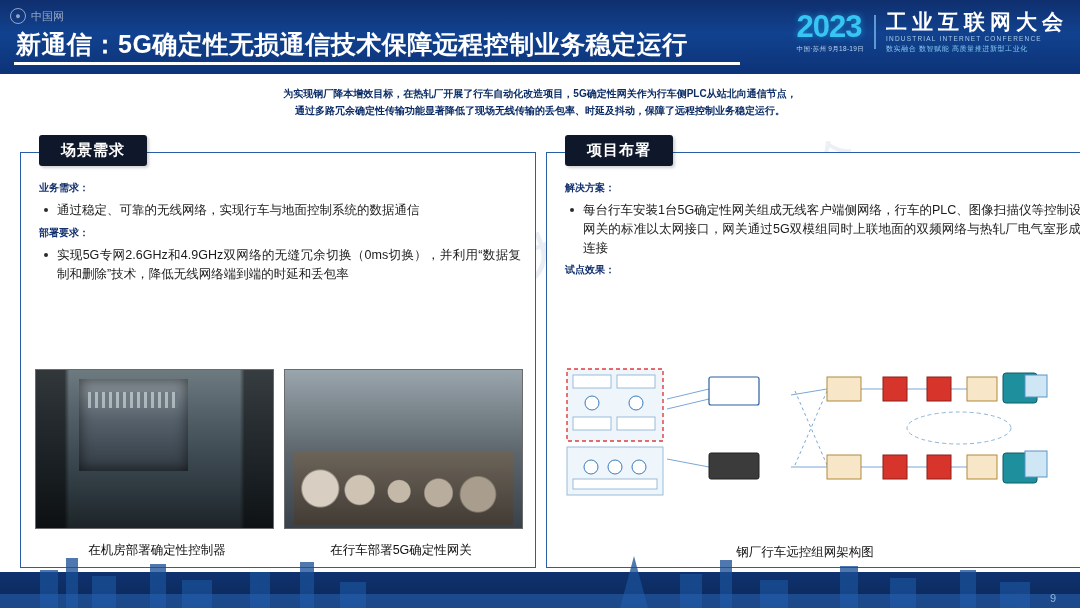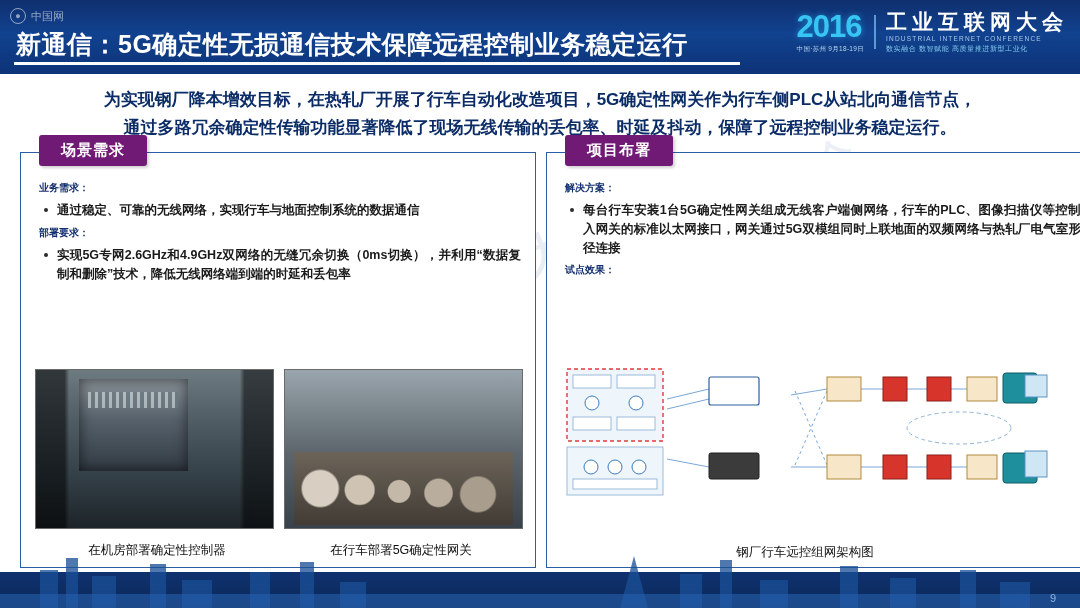--- a/index.html
+++ b/index.html
@@ -102,56 +102,56 @@
     white-space: nowrap;
   }
 
   
   .summary {
     position: absolute;
     left: 16px; top: 86px;
     width: 1048px;
     text-align: center;
     color: #0b2c66;
-    font-size: 17px;
+    font-size: 10px;
     font-weight: bold;
     line-height: 1.65;
   }
 
   
   .panel {
     position: absolute;
     border: 1.5px solid #2a5fa8;
     background: #ffffff;
   }
   .panel-left  { left: 20px;  top: 152px; width: 516px; height: 416px; }
   .panel-right { left: 546px; top: 152px; width: 588px; height: 416px; }
 
   .panel-tab {
     position: absolute;
     top: -18px; left: 18px;
-    background: #701a75;
+    background: #0f172a;
     color: #ffffff;
     font-size: 15px;
     font-weight: bold;
     padding: 6px 22px;
     border-radius: 3px;
     letter-spacing: 1px;
     box-shadow: 2px 2px 3px rgba(0,0,0,0.18);
   }
 
   .panel-body { padding: 26px 14px 8px 14px; position: relative; height: 100%; }
 
   .sec-head {
     color: #12306e;
     font-size: 10px;
     font-weight: bold;
     margin: 2px 0 6px 4px;
   }
-  .bullet-list { margin: 0 0 6px 0; padding: 0; list-style: none; font-weight: bold; }
+  .bullet-list { margin: 0 0 6px 0; padding: 0; list-style: none; }
   .bullet-list li {
     position: relative;
     padding-left: 22px;
     margin-bottom: 3px;
     color: #1a1a1a;
     font-size: 12.5px;
     line-height: 1.5;
     text-align: justify;
   }
   .bullet-list li::before {
@@ -296,21 +296,21 @@
   <div class="header">
     <div class="header-watermark">
       <span class="wm-circle">●</span>
       <span>中国网</span>
     </div>
     <div class="slide-title">新通信：5G确定性无损通信技术保障远程控制业务稳定运行</div>
     <div class="title-underline"></div>
 
     <div class="conf-logo">
       <div>
-        <div class="conf-2023">2016</div>
+        <div class="conf-2023">2023</div>
         <div class="conf-2023-sub">中国·苏州 9月18-19日</div>
       </div>
       <div class="conf-sep"></div>
       <div>
         <div class="conf-right-main">工业互联网大会</div>
         <div class="conf-right-en">INDUSTRIAL INTERNET CONFERENCE</div>
         <div class="conf-right-cn">数实融合 数智赋能 高质量推进新型工业化</div>
       </div>
     </div>
   </div>

